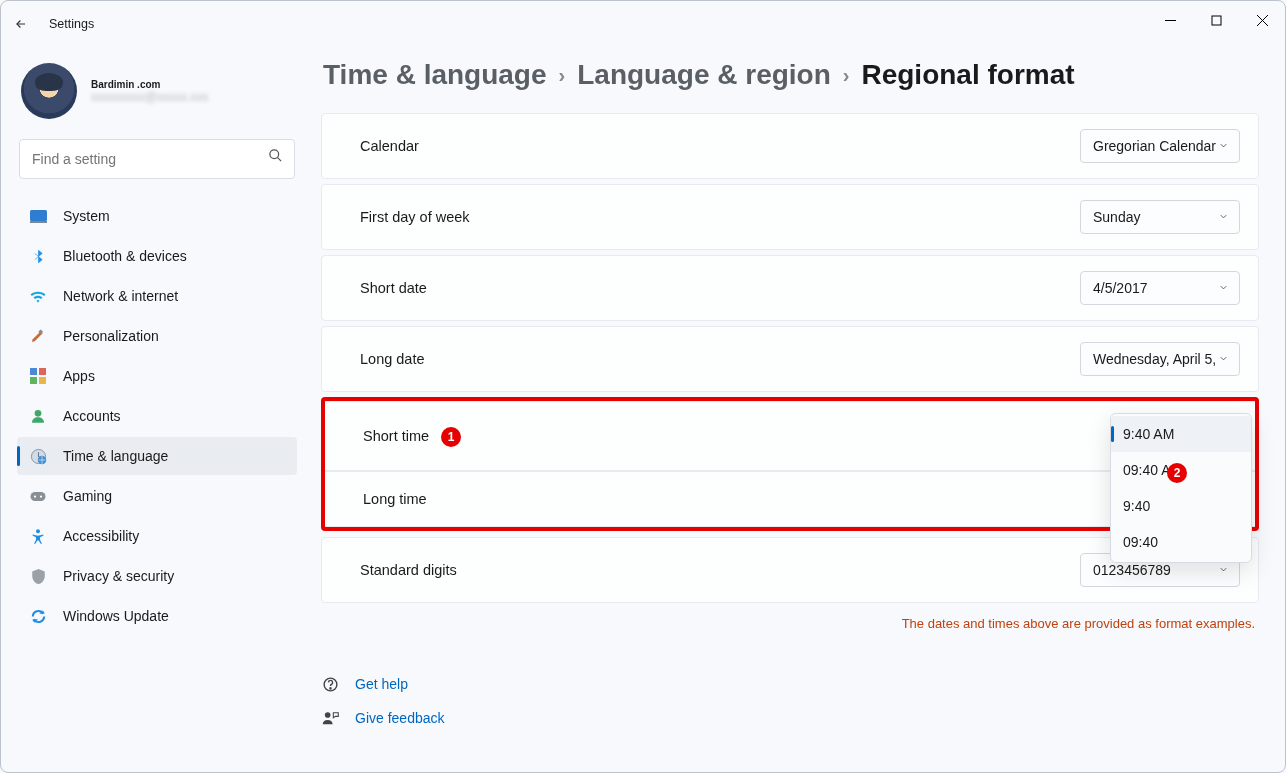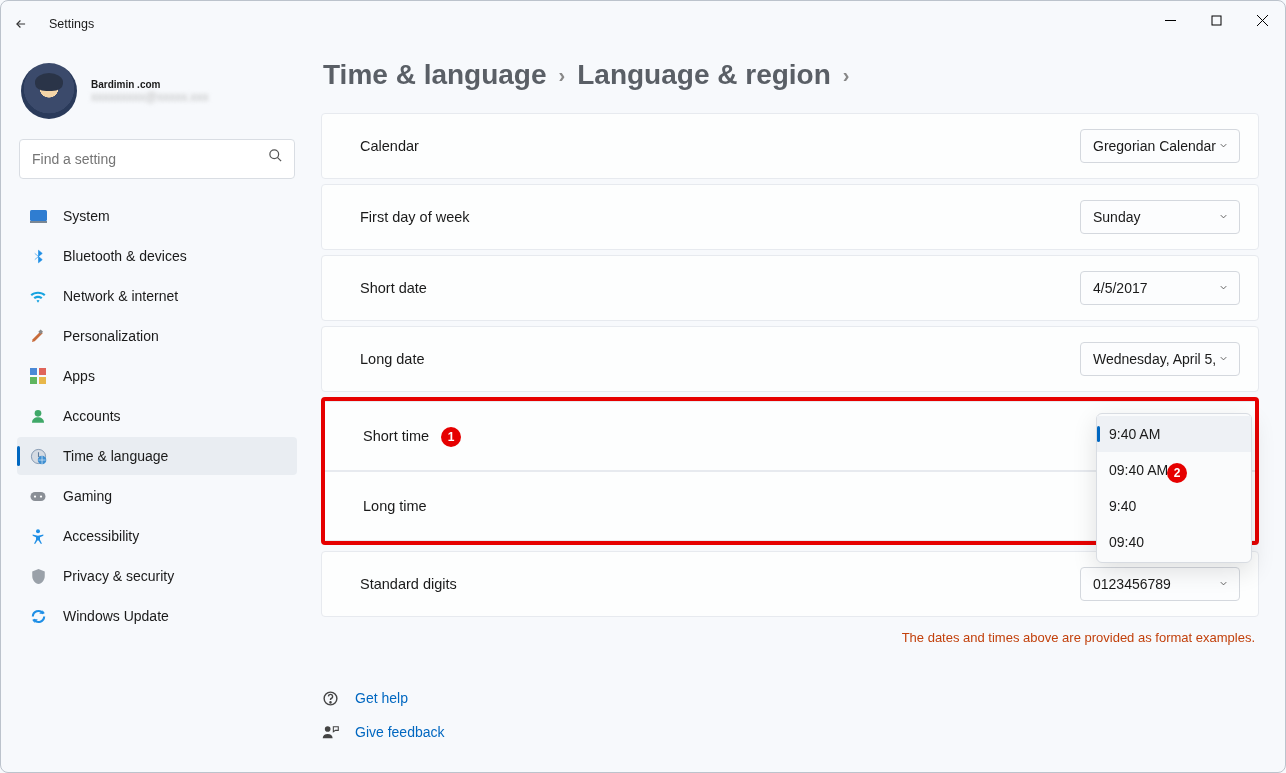--- a/index.html
+++ b/index.html
@@ -47,21 +47,21 @@
 .card .label { font-size: 14.5px; color: #1a1a1a; margin-left: 20px; }
 .select { min-width: 160px; height: 34px; border: 1px solid #d4d8de; border-radius: 4px; background: #fcfdfe; display: flex; align-items: center; justify-content: space-between; padding: 0 10px 0 12px; font-size: 14px; cursor: pointer; }
 .select .chev { color: #555; }
 
 
 .highlight-group { border: 4px solid #e60000; border-radius: 4px; margin-bottom: 6px; position: relative; }
 .highlight-group .card { border-radius: 0; margin-bottom: 0; border-left: none; border-right: none; }
 .highlight-group .card + .card { border-top: 1px solid #e7eaef; }
 
 
-.dropdown { position: absolute; right: 3px; top: 12px; width: 156px; background: #fafbfc; border: 1px solid #d8dce2; border-radius: 6px; box-shadow: 0 8px 24px rgba(0,0,0,0.12); padding: 2px 0; z-index: 10; }
+.dropdown { position: absolute; right: 3px; top: 12px; width: 142px; background: #fafbfc; border: 1px solid #d8dce2; border-radius: 6px; box-shadow: 0 8px 24px rgba(0,0,0,0.12); padding: 2px 0; z-index: 10; }
 .dropdown .opt { height: 36px; display: flex; align-items: center; padding: 0 12px; font-size: 14px; cursor: pointer; position: relative; }
 .dropdown .opt.selected { background: #eef1f5; }
 .dropdown .opt.selected::before { content: ""; position: absolute; left: 0; top: 10px; bottom: 10px; width: 3px; background: #0067c0; border-radius: 2px; }
 
 
 .badge { width: 20px; height: 20px; border-radius: 50%; background: #e60000; color: #fff; font-size: 12px; font-weight: 700; display: flex; align-items: center; justify-content: center; }
 .badge1 { position: absolute; left: 116px; top: 26px; }
 .badge2 { position: absolute; right: 68px; top: 62px; z-index: 20; }
 
 
@@ -232,20 +232,21 @@
       </li>
     </ul>
   </div>
 
   <div class="main">
     <div class="breadcrumb">
       <span class="link">Time &amp; language</span>
       <span class="sep">›</span>
       <span class="link">Language &amp; region</span>
       <span class="sep">›</span>
+      <span class="current">Regional format</span>
     </div>
 
     <div class="card">
       <span class="label">Calendar</span>
       <div class="select">
         <span>Gregorian Calendar</span>
         <span class="chev"><svg width="11" height="11" viewBox="0 0 24 24" fill="none" stroke="currentColor" stroke-width="2">
               <path d="M6 9l6 6 6-6"></path>
             </svg></span>
       </div>
@@ -281,21 +282,21 @@
       </div>
     </div>
 
     <div class="highlight-group">
       <div class="badge badge1">1</div>
       <div class="badge badge2">2</div>
 
       <div class="card" style="height:70px">
         <span class="label">Short time</span>
       </div>
-      <div class="card" style="height:70px">
+      <div class="card" style="height:56px">
         <span class="label">Long time</span>
       </div>
 
       <div class="dropdown">
         <div class="opt selected">
             <span>9:40 AM</span>
           </div>
         <div class="opt">
             <span>09:40 AM</span>
           </div>

